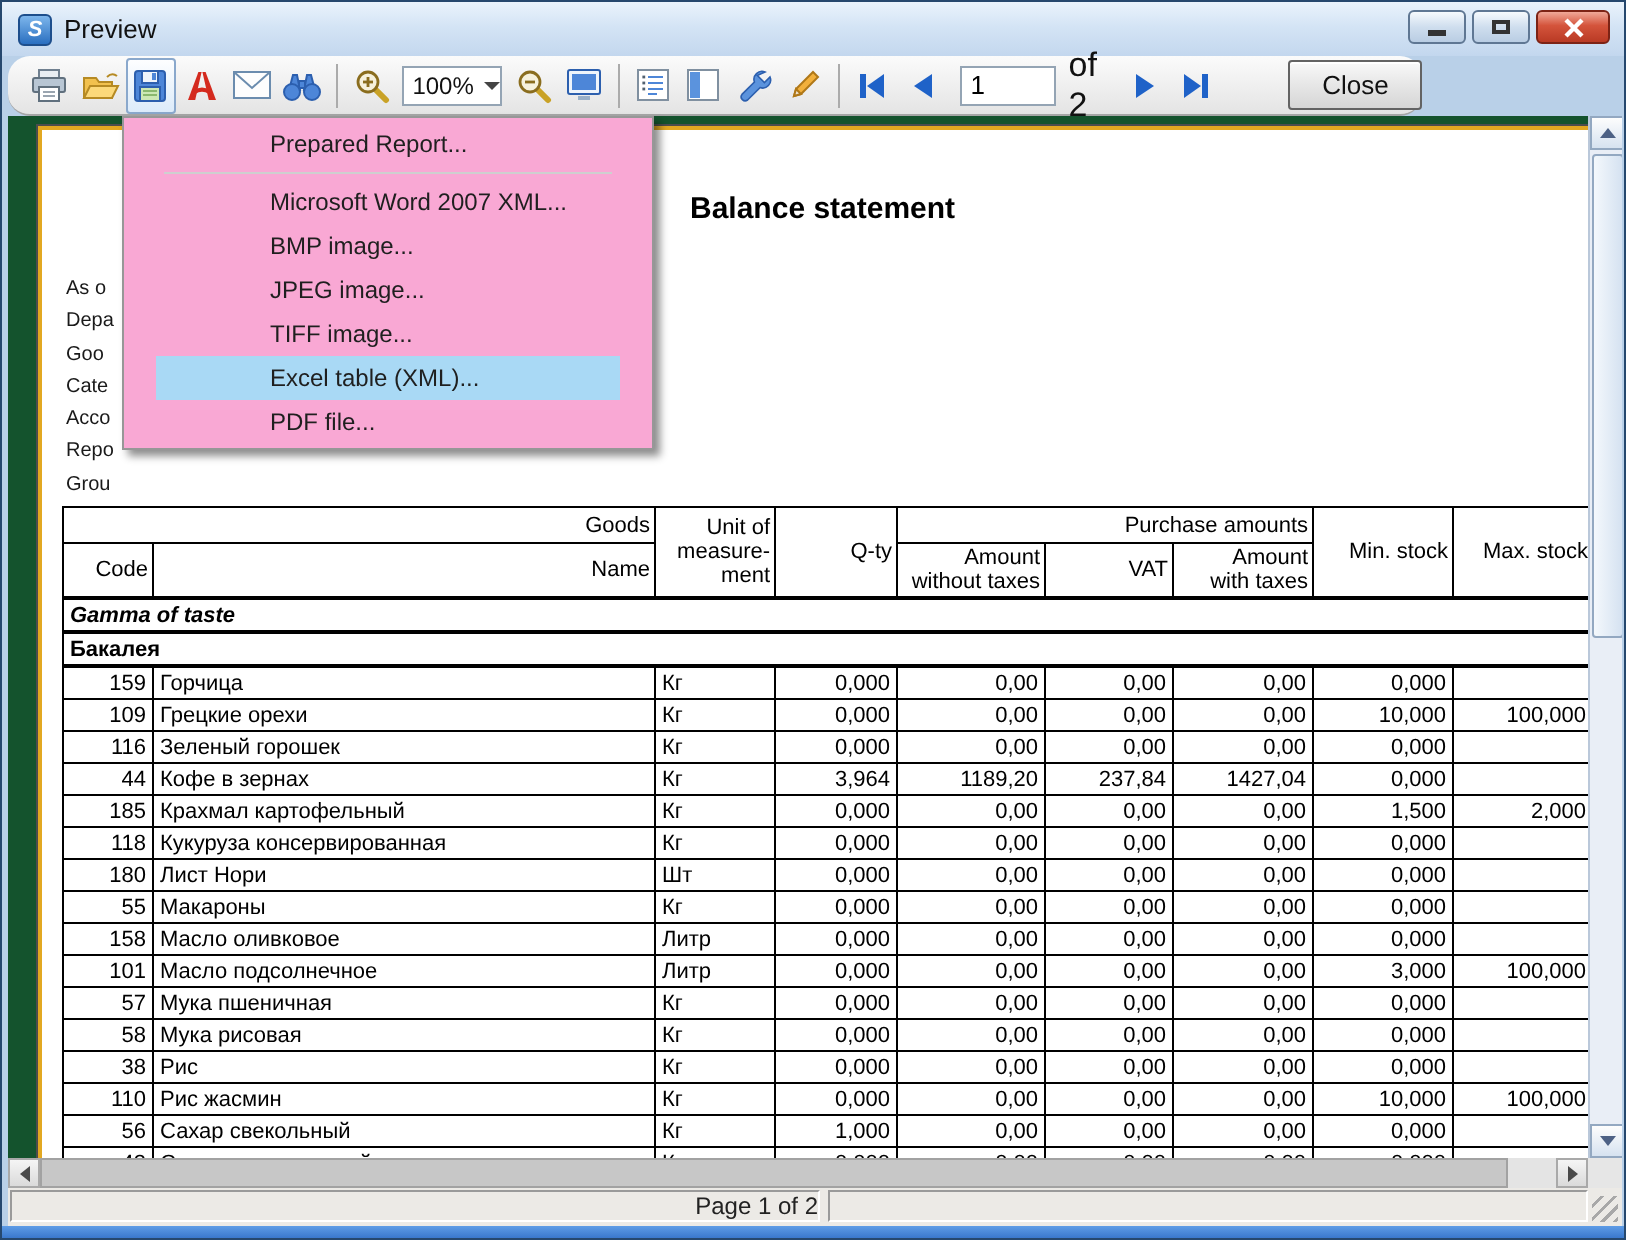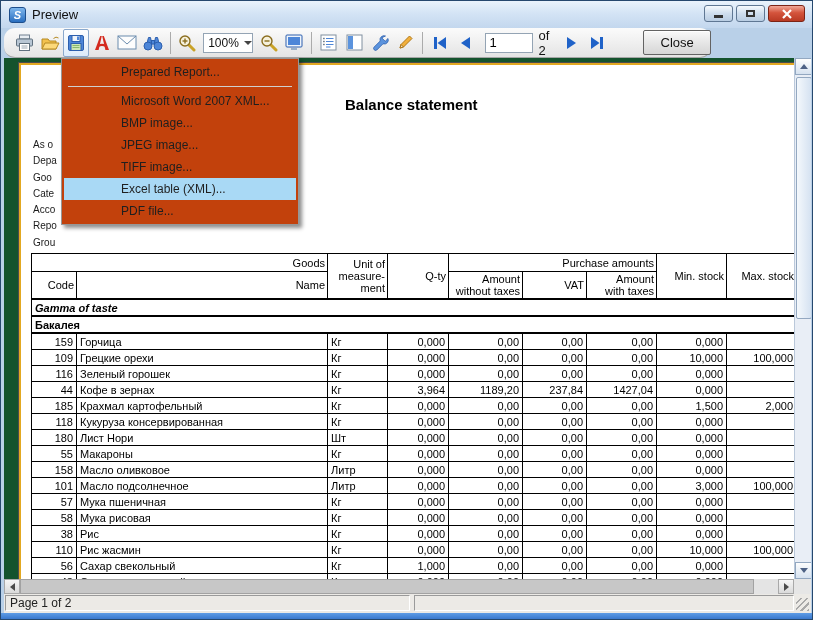--- a/index.html
+++ b/index.html
@@ -24,21 +24,21 @@
   .toolbar{position:absolute;left:3px;top:27px;width:707px;height:30px;
     background:linear-gradient(#fbfbfb,#e4e4e4);border-bottom:1px solid #a6a6a6;box-sizing:border-box;
     display:flex;align-items:center;padding-left:8px;border-radius:11px;}
   .tbtn{width:26px;height:26px;display:flex;align-items:center;justify-content:center;border:1px solid transparent;border-radius:2px;}
   .tbtn.active{border:1px solid #8aa8cc;background:linear-gradient(#fdfeff,#dcebfa);}
   .tsep{width:1px;height:22px;background:#ababab;margin:0 4px;}
   .zoom-combo{width:50px;height:20px;border:1px solid #94a4b4;background:#fff;display:flex;align-items:center;
     font-size:12px;color:#111;padding-left:4px;box-sizing:border-box;margin:0 3px;}
   .zoom-combo .arr{margin-left:5px;width:0;height:0;border-left:4px solid transparent;border-right:4px solid transparent;border-top:4px solid #444;}
   .page-input{width:42px;height:18px;border:1px solid #94a4b4;font-size:13px;padding:0 0 0 4px;margin:0 6px;font-family:"Liberation Sans",sans-serif;}
-  .of-label{font-size:13px;color:#111;margin-right:0;}
+  .of-label{font-size:17px;color:#111;margin-right:0;}
   .close-btn{margin-left:34px;width:72px;height:23px;border:1px solid #636363;border-radius:2px;
     background:linear-gradient(#f9f9f9,#e8e8e8 45%,#d6d6d6);font-size:13px;color:#111;
     display:flex;align-items:center;justify-content:center;box-shadow:inset 0 1px 0 #fff;}
 
   
   .viewport{position:absolute;left:3px;top:57px;width:807px;height:521px;background:#14532d;overflow:hidden;}
   .page{position:absolute;left:15px;top:5px;width:792px;height:620px;background:#fff;
     border:2px solid #e2a821;outline:1px solid #4d4d4d;box-sizing:border-box;}
   .report-title{position:absolute;left:324px;top:31px;font-size:15px;font-weight:bold;color:#000;}
   .filters{position:absolute;left:12px;top:72px;font-size:10px;color:#1a1a1a;}
@@ -53,22 +53,22 @@
   .report-table thead tr.sub th{height:21px;}
   .report-table thead th{border-bottom-width:1px;}
   .report-table tbody td{height:15px;line-height:14px;}
   .report-table td.c0{text-align:right;}
   .report-table td.c1,.report-table td.c2{text-align:left;}
   .report-table td.c3,.report-table td.c4,.report-table td.c5,.report-table td.c6,.report-table td.c7,.report-table td.c8{text-align:right;}
   .report-table tr.section td{font-weight:bold;text-align:left;border-top-width:2px;border-bottom-width:2px;}
   .report-table tr.section.it td{font-style:italic;}
 
   
-  .export-menu{position:absolute;left:60px;top:57px;width:232px;background:#c2410c;
-    border:1px solid #979797;box-shadow:3px 3px 4px rgba(0,0,0,0.45);padding:2px 2px;z-index:50;}
+  .export-menu{position:absolute;left:60px;top:57px;width:232px;background:#f9a8d4;
+    border:1px solid #979797;box-shadow:3px 3px 4px rgba(0,0,0,0.45);padding:2px 16px;z-index:50;}
   .menu-item{height:22px;line-height:22px;padding-left:57px;font-size:12px;color:#1f1f1f;}
   .menu-item.highlighted{background:#a9d9f5;}
   .menu-sep{height:1px;background:#cfcfcf;margin:3px 4px;}
 
   
   .vscroll{position:absolute;right:0;top:0;width:17px;height:100%;background:#e9eef6;border-left:1px solid #bac8da;box-sizing:border-box;}
   .vs-btn{position:absolute;left:0;width:17px;height:17px;background:linear-gradient(#fdfdfd,#d6e2f0);border:1px solid #93a8c1;box-sizing:border-box;display:flex;align-items:center;justify-content:center;}
   .vs-btn.up{top:0;}
   .vs-btn.down{bottom:0;}
   .tri-up{width:0;height:0;border-left:4px solid transparent;border-right:4px solid transparent;border-bottom:5px solid #4d6185;}
@@ -78,21 +78,21 @@
   .hscroll{position:absolute;left:3px;top:578px;width:790px;height:15px;background:#e4e4e4;}
   .hs-btn{position:absolute;top:0;width:16px;height:15px;background:linear-gradient(#f5f5f5,#dadada);border:1px solid #a9a9a9;box-sizing:border-box;display:flex;align-items:center;justify-content:center;}
   .hs-btn.left{left:0;}
   .hs-btn.right{right:0;}
   .tri-left{width:0;height:0;border-top:4px solid transparent;border-bottom:4px solid transparent;border-right:5px solid #4a4a4a;}
   .tri-right{width:0;height:0;border-top:4px solid transparent;border-bottom:4px solid transparent;border-left:5px solid #4a4a4a;}
   .hs-thumb{position:absolute;left:16px;top:0;width:734px;height:15px;background:#c7c7c7;border:1px solid #a2a2a2;box-sizing:border-box;}
   .scroll-corner{position:absolute;left:793px;top:578px;width:17px;height:15px;background:#e6e6e6;}
 
   
-  .statusbar{position:absolute;left:3px;top:593px;width:807px;height:19px;background:#eceae6;}
+  .statusbar{position:absolute;left:3px;top:593px;width:807px;height:19px;background:#eceae6;text-align:right;}
   .spanel{position:absolute;top:1px;height:16px;border:1px solid;border-color:#9a9a9a #ffffff #ffffff #9a9a9a;box-sizing:border-box;
     font-size:12px;color:#222;line-height:14px;padding-left:4px;}
   .spanel.p1{left:1px;width:405px;}
   .spanel.p2{left:410px;width:380px;}
   .grip{position:absolute;right:2px;bottom:2px;width:13px;height:13px;
     background:repeating-linear-gradient(135deg,transparent 0 3px,#a8a8a8 3px 4.5px);}
 
   .bottom-frame{position:absolute;left:0;top:612px;width:100%;height:8px;background:linear-gradient(#5e9ce6,#2e6cc4);}
 </style>
 </head>

